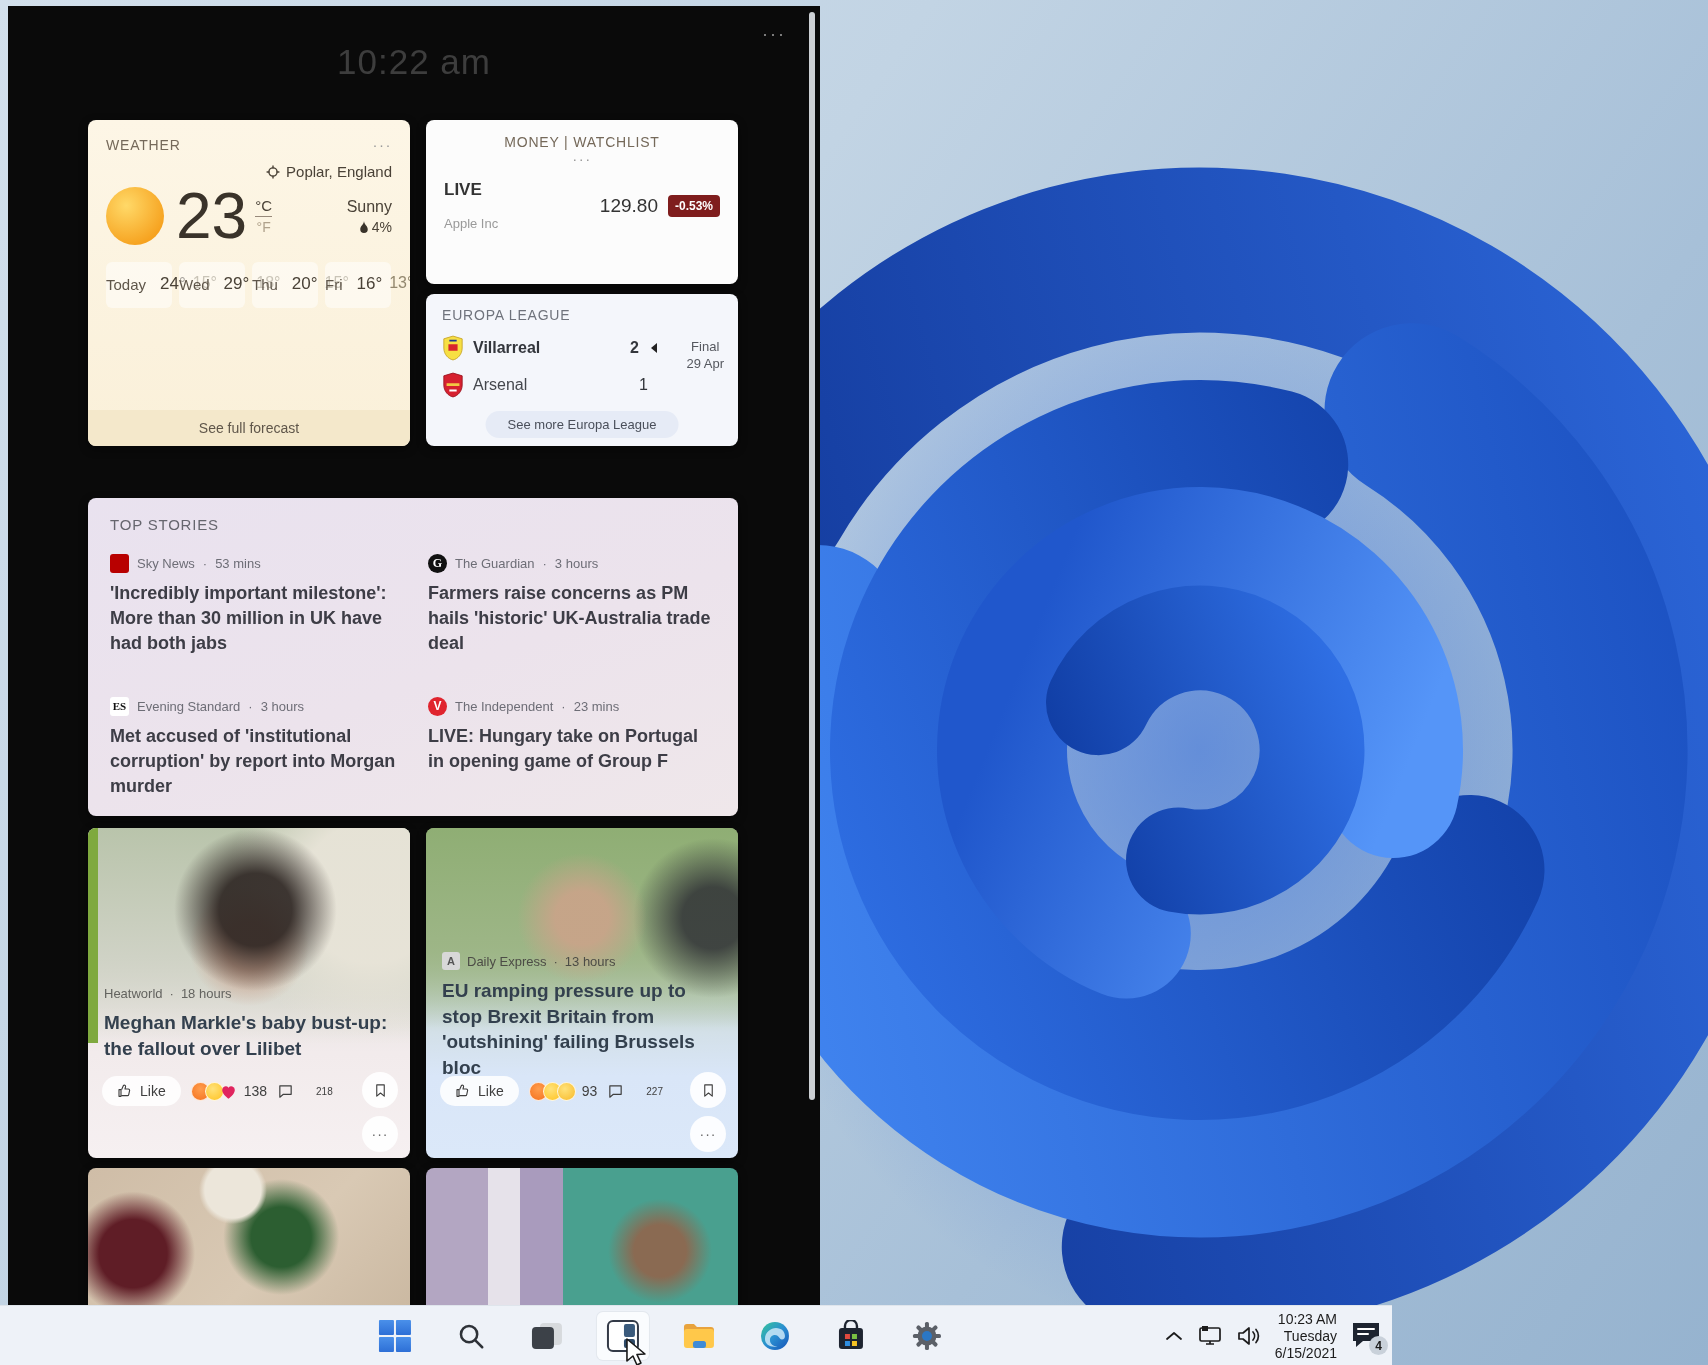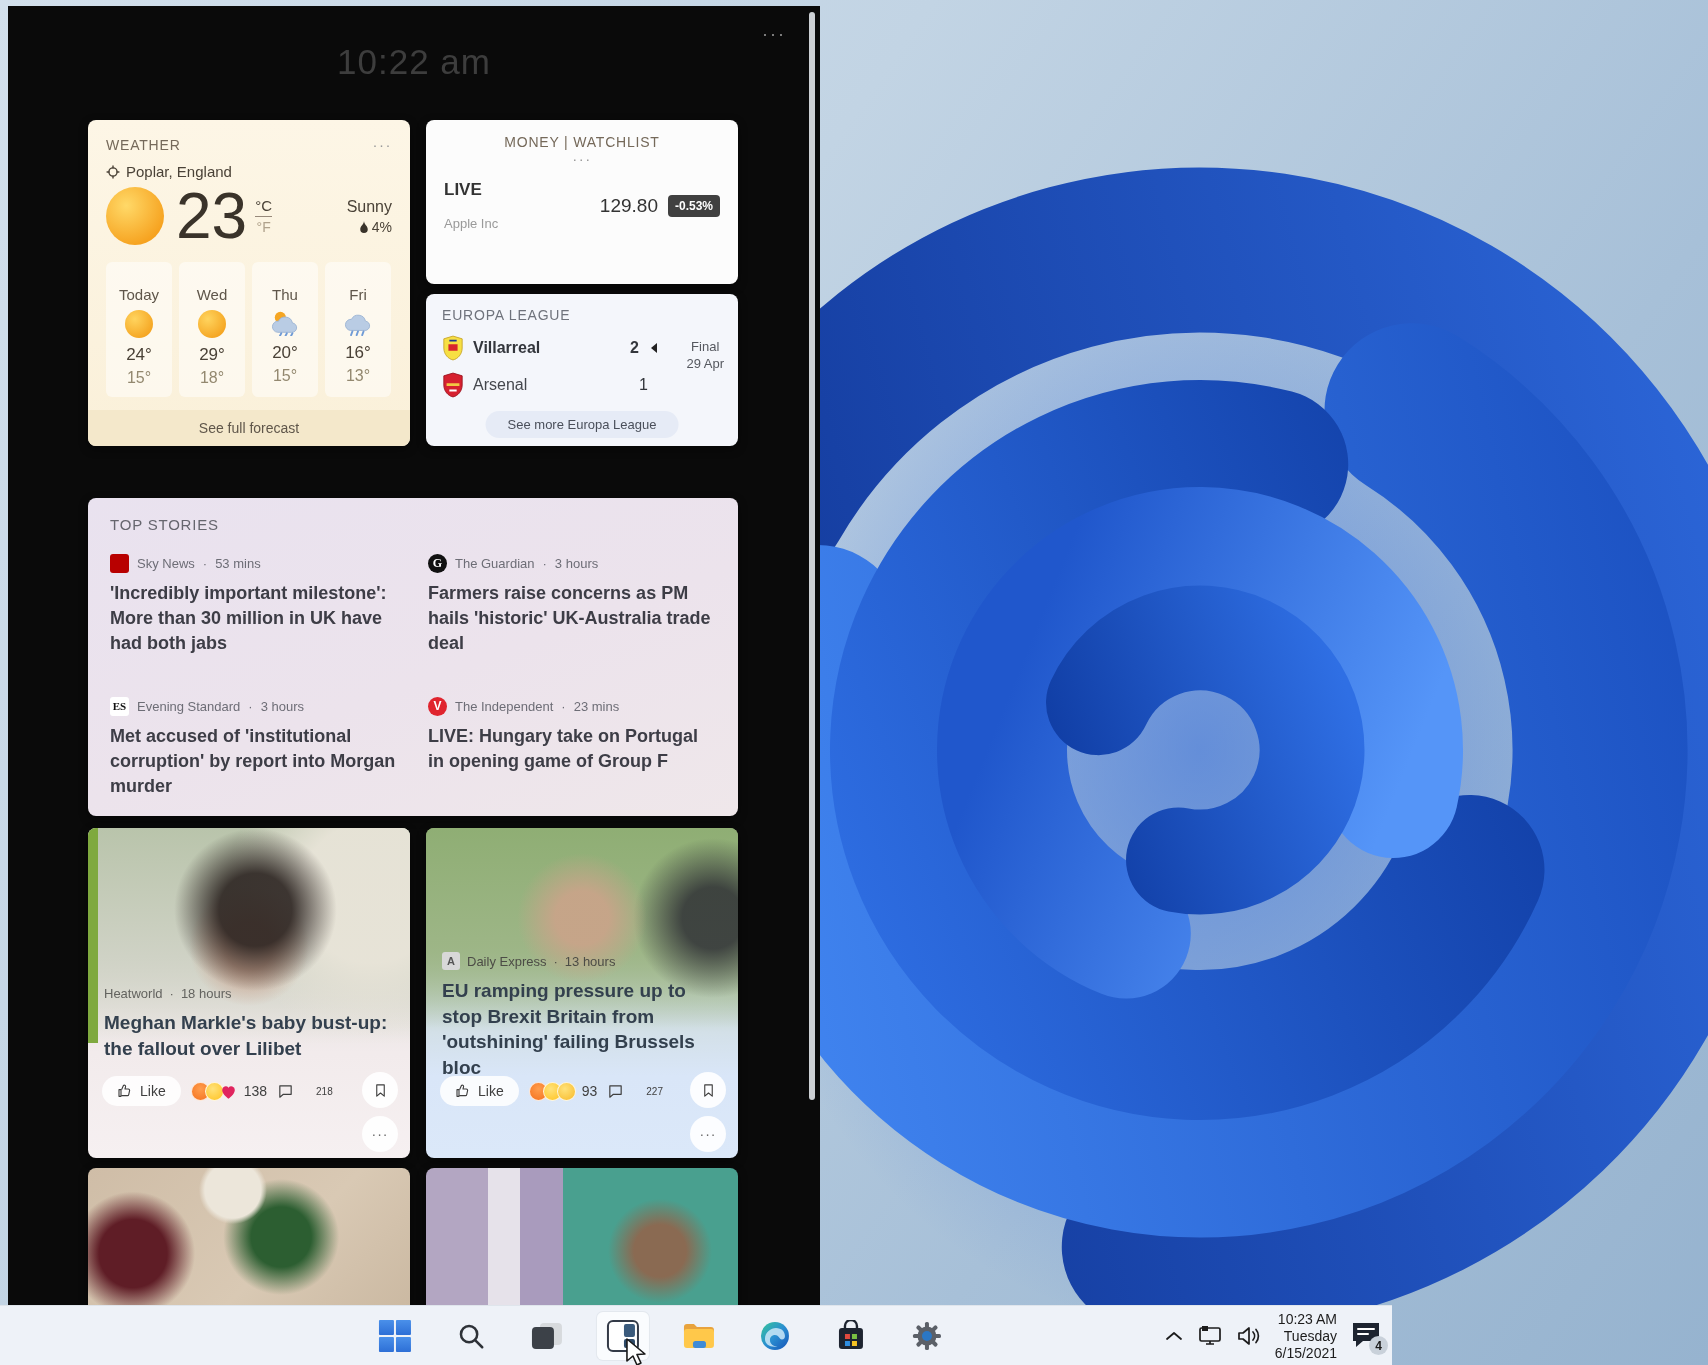--- a/index.html
+++ b/index.html
@@ -24,55 +24,55 @@
   .card { position:absolute; border-radius:8px; box-shadow:0 3px 10px rgba(0,0,0,.45);
     overflow:hidden; }
   .w-header { font-size:14px; letter-spacing:.8px; color:#75695a; font-weight:400; }
   .dots { color:#9a9a9a; font-size:15px; letter-spacing:1.5px; }
 
   
   .weather { left:80px; top:114px; width:322px; height:326px;
     background:linear-gradient(180deg,#fdf6e6 0%,#faf0d9 100%); color:#4a4237; }
   .weather .inner { padding:16px 18px 0 18px; position:relative; height:100%; }
   .weather .hdr { display:flex; justify-content:space-between; align-items:center; }
-  .loc-row { display:flex; justify-content:flex-start; align-items:center; gap:6px;
+  .loc-row { display:flex; justify-content:flex-end; align-items:center; gap:6px;
     margin-top:10px; font-size:15px; color:#4a4237; }
   .main-row { display:flex; align-items:center; margin-top:4px; }
   .big-sun { width:58px; height:58px; border-radius:50%;
     background:radial-gradient(circle at 35% 32%,#ffd968,#f6a21f 75%); flex:0 0 auto; }
   .temp { font-size:64px; font-weight:300; color:#3a332a; margin-left:12px; line-height:1; }
   .units { margin-left:8px; display:flex; flex-direction:column; align-items:center; }
   .unit-c { font-size:15px; color:#4a4237; padding-bottom:2px; border-bottom:1px solid #97897a; }
   .unit-f { font-size:14px; color:#b0a28c; padding-top:2px; }
   .cond-col { margin-left:auto; text-align:right; }
   .cond { font-size:16px; color:#4a4237; }
   .precip { font-size:14px; color:#4a4237; margin-top:3px; display:flex;
     align-items:center; justify-content:flex-end; gap:3px; }
   .fc-row { display:flex; gap:7px; margin-top:14px; }
-  .fc-col { width:66px; padding:24px 0 10px; background:rgba(255,255,255,.5);
-    border-radius:6px; display:flex; flex-direction:column; align-items:center; gap:7px;text-align:center; }
+  .fc-col { width:66px; padding:8px 0 10px; background:rgba(255,255,255,.5);
+    border-radius:6px; display:flex; flex-direction:row; align-items:center; gap:7px;text-align:center; }
   .fc-day { font-size:15px; color:#5f564a; }
   .fc-icon-sun { width:28px; height:28px; border-radius:50%;
     background:radial-gradient(circle at 35% 32%,#ffd45e,#f5a623 75%); }
   .fc-hi { font-size:17px; color:#4a4237; }
   .fc-lo { font-size:16px; color:#93886f; margin-top:-3px; }
   .weather-footer { position:absolute; left:0; bottom:0; width:100%; height:36px;
     background:#f4e8cb; display:flex; align-items:center; justify-content:center;
     font-size:14px; color:#5f564a; cursor:pointer; }
 
   
   .money { left:418px; top:114px; width:312px; height:164px; background:#fcfcfc; }
   .money .inner { padding:14px 18px; }
   .money .hdr { display:flex; justify-content:space-between; align-items:center;
     color:#8b8b8b;flex-direction:column; }
   .stock-row { display:flex; align-items:center; margin-top:13px; }
   .stock-sym { font-size:17px; font-weight:700; color:#333; }
   .stock-co { font-size:13px; color:#9a9a9a; margin-top:16px; }
   .stock-price { margin-left:auto; font-size:19px; color:#333; }
-  .stock-chg { margin-left:10px; background:#404040; color:#fff; font-size:12px;
+  .stock-chg { margin-left:10px; background:#7f1d1d; color:#fff; font-size:12px;
     font-weight:700; border-radius:4px; padding:4px 7px; }
 
   
   .europa { left:418px; top:288px; width:312px; height:152px; background:#f4f6fb; }
   .europa .inner { padding:12px 16px; position:relative; height:100%; }
   .europa .w-header { color:#6f737c; }
   .team-row { display:flex; align-items:center; gap:9px; margin-top:11px; }
   .team-name { font-size:16px; font-weight:700; color:#33363c; }
   .team-score { font-size:16px; font-weight:700; color:#33363c; margin-left:auto; }
   .win-mark { width:0; height:0; border-top:5px solid transparent;

